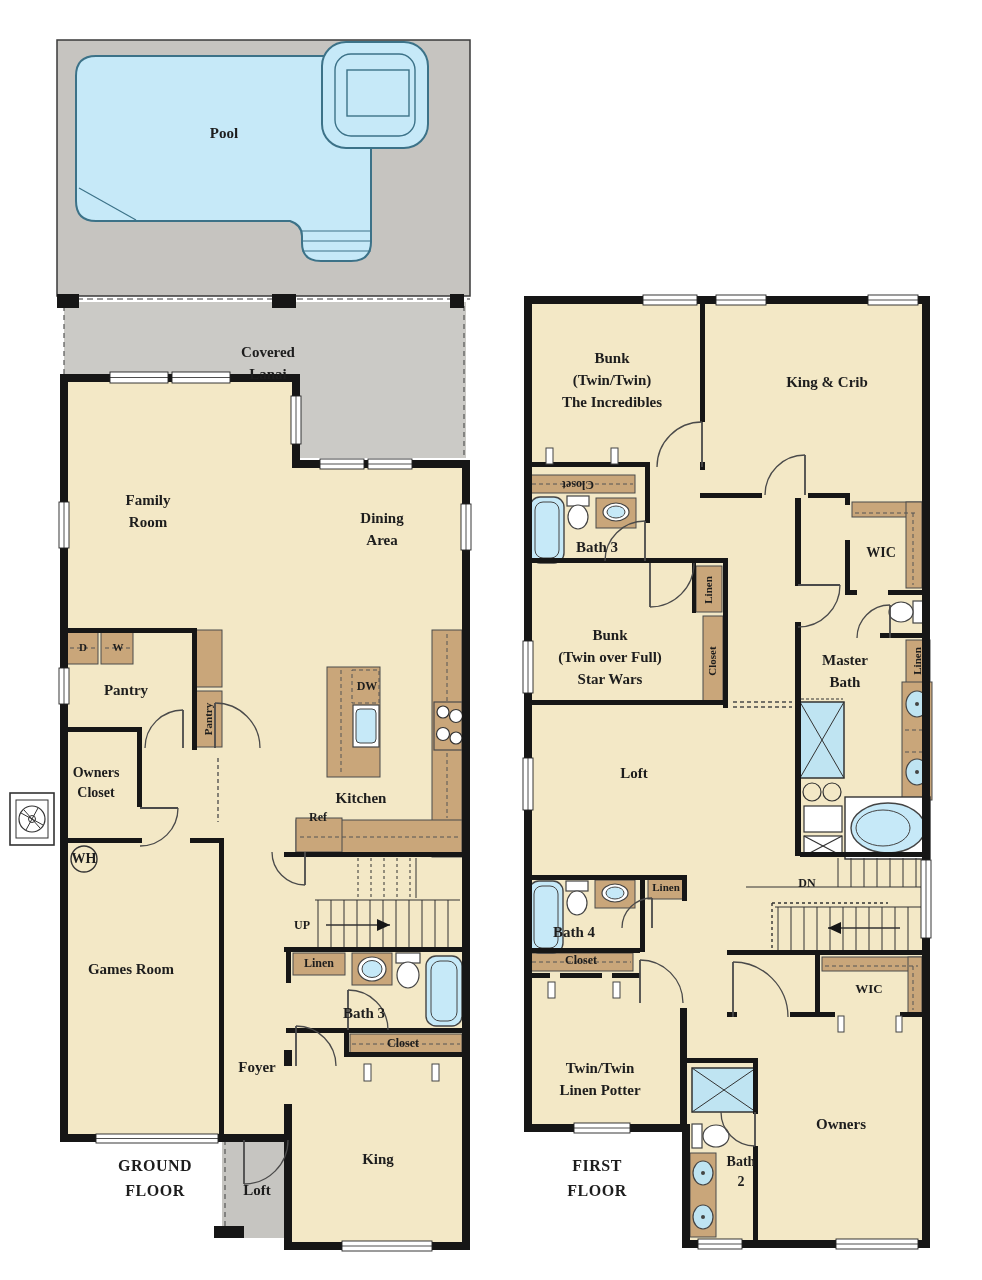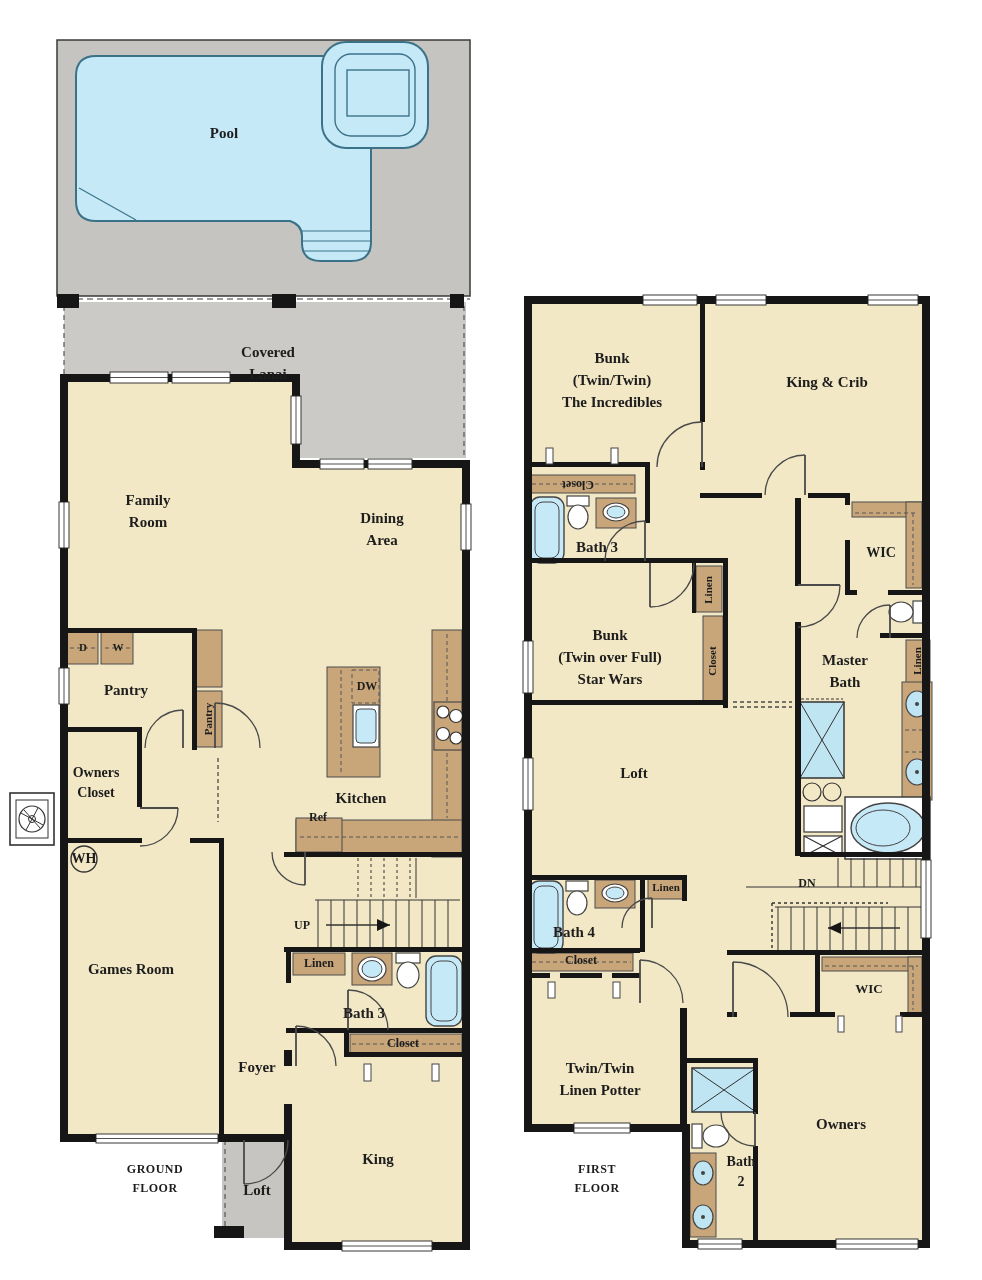--- a/index.html
+++ b/index.html
@@ -10,21 +10,21 @@
   .lbl{position:absolute;transform:translate(-50%,-50%);color:#1d1d1d;font-weight:700;
        text-align:center;white-space:pre-line;line-height:1.45;}
   .lbl.v{transform:translate(-50%,-50%) rotate(-90deg);}
   .lbl.f{transform:translate(-50%,-50%) rotate(180deg);}
   .s15{font-size:15px;}
   .s14{font-size:14px;}
   .s13{font-size:13px;}
   .s12{font-size:12px;font-weight:600;}
   .s11{font-size:11px;font-weight:600;}
   .s9{font-size:14px;font-weight:600;}
-  .title{font-size:12px;letter-spacing:.5px;line-height:1.55;}
+  .title{font-size:16px;letter-spacing:.5px;line-height:1.55;}
 </style>
 </head>
 <body>
 
 <div id="canvas">
 
 <svg id="plan-svg" width="982" height="1280" viewBox="0 0 982 1280">
 
   <g>
     <rect x="57" y="40" width="413" height="256" fill="#c6c4c0" stroke="#3a3a3a" stroke-width="1.5"></rect>

